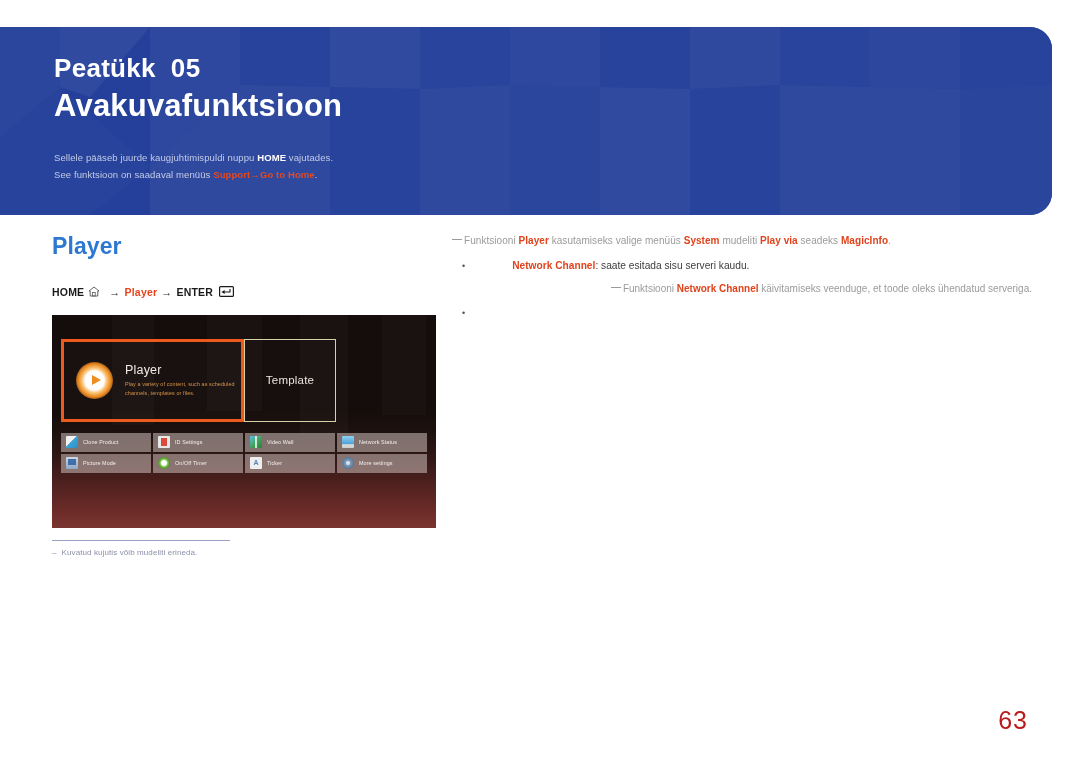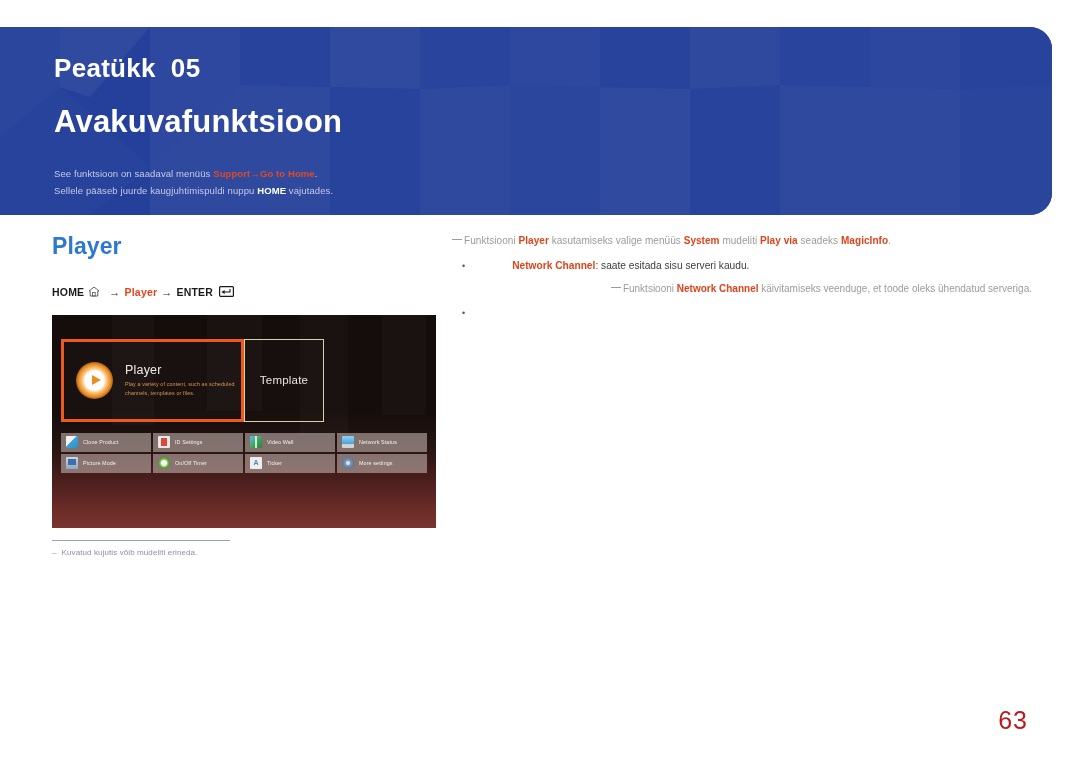--- a/index.html
+++ b/index.html
@@ -47,21 +47,21 @@
     line-height: 1.22;
     white-space: pre;
   }
 
   .chapter-title {
     color: #ffffff;
     font-size: 31px;
     font-weight: bold;
     letter-spacing: 0.2px;
     line-height: 1.25;
-    margin-top: 18px;
+    margin-top: 2px;
   }
 
   .banner-notes {
     margin-top: 25px;
   }
 
   .banner-note {
     font-size: 9.5px;
     color: #c3cbe6;
     line-height: 1.75;
@@ -186,21 +186,21 @@
 
   .tile-player {
     width: 183px;
     border: 3px solid #ee5a1e;
     justify-content: flex-start;
     padding-left: 12px;
     background: rgba(255,255,255,0.018);
   }
 
   .tile-schedule { width: 91px; border-left: none; }
-  .tile-template { width: 80px; }
+  .tile-template { width: 92px; }
 
   .tile-label {
     color: #e9e6e0;
     font-size: 11.5px;
     letter-spacing: 0.2px;
   }
 
   .player-icon {
     width: 37px;
     height: 37px;
@@ -426,24 +426,24 @@
       <polygon points="960,62 1052,58 1052,188 960,188" opacity="0.028"></polygon>
     </g>
   </svg>
 
   <div class="banner-inner">
     <div class="chapter-line">Peatükk  05</div>
     <div class="chapter-title">Avakuvafunktsioon</div>
 
     <div class="banner-notes">
       <div class="banner-note">
-        <span>See funktsioon on saadaval menüüs </span><span class="hl">Support</span><span class="arrow">→</span><span class="hl">Go to Home</span><span>.</span>
+        <span>Sellele pääseb juurde kaugjuhtimispuldi nuppu </span><span class="wht">HOME</span><span> vajutades.</span>
       </div>
       <div class="banner-note">
-        <span>Sellele pääseb juurde kaugjuhtimispuldi nuppu </span><span class="wht">HOME</span><span> vajutades.</span>
+        <span>See funktsioon on saadaval menüüs </span><span class="hl">Support</span><span class="arrow">→</span><span class="hl">Go to Home</span><span>.</span>
       </div>
     </div>
   </div>
 </div>
 
 <div class="content">
 
   <div class="col-left">
 
     <div class="section-title">Player</div>

